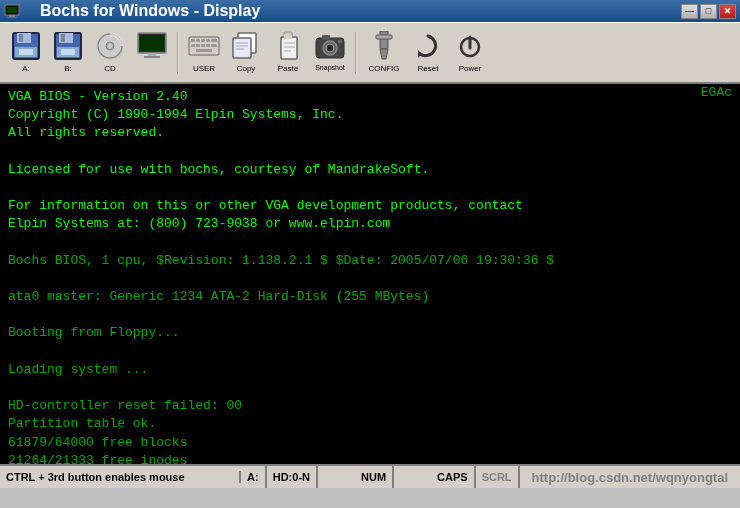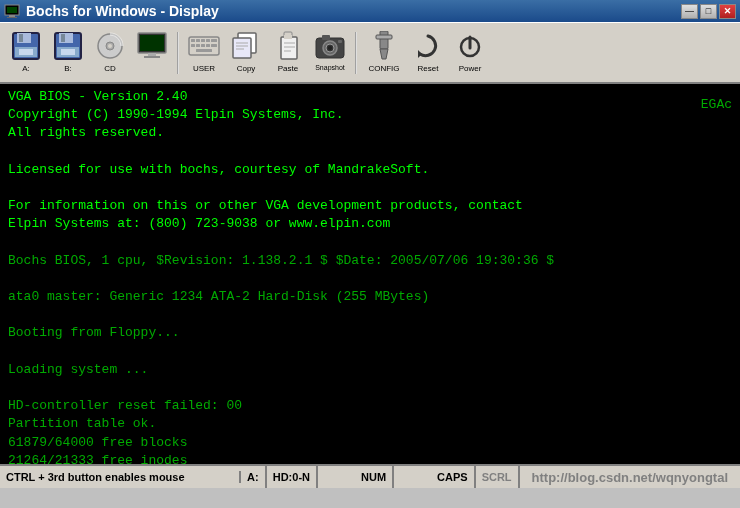--- a/index.html
+++ b/index.html
@@ -17,25 +17,25 @@
       background: linear-gradient(to bottom, #3a6ea5, #1a4a8a);
       height: 22px;
       display: flex;
       align-items: center;
       justify-content: space-between;
       padding: 0 4px;
     }
     #title-text {
       color: white;
       font-family: Arial, sans-serif;
-      font-size: 14px;
+      font-size: 16px;
       font-weight: bold;
       display: flex;
       align-items: center;
-      gap: 6px;
+      gap: 20px;
     }
     #title-controls {
       display: flex;
       gap: 2px;
     }
     .title-btn {
       width: 17px;
       height: 15px;
       background: linear-gradient(to bottom, #e0e0e0, #b0b0b0);
       border: 1px solid #888;
@@ -105,21 +105,21 @@
       padding: 4px 8px;
       height: 380px;
       overflow: hidden;
       position: relative;
     }
     #display-area .bright {
       color: #00ff00;
     }
     #display-area .egac {
       position: absolute;
-      top: 12px;
+      top: 0;
       right: 8px;
       color: #00aa00;
     }
 
     
     #status-bar {
       background: #d4d0c8;
       height: 24px;
       border-top: 2px solid #808080;
       display: flex;

